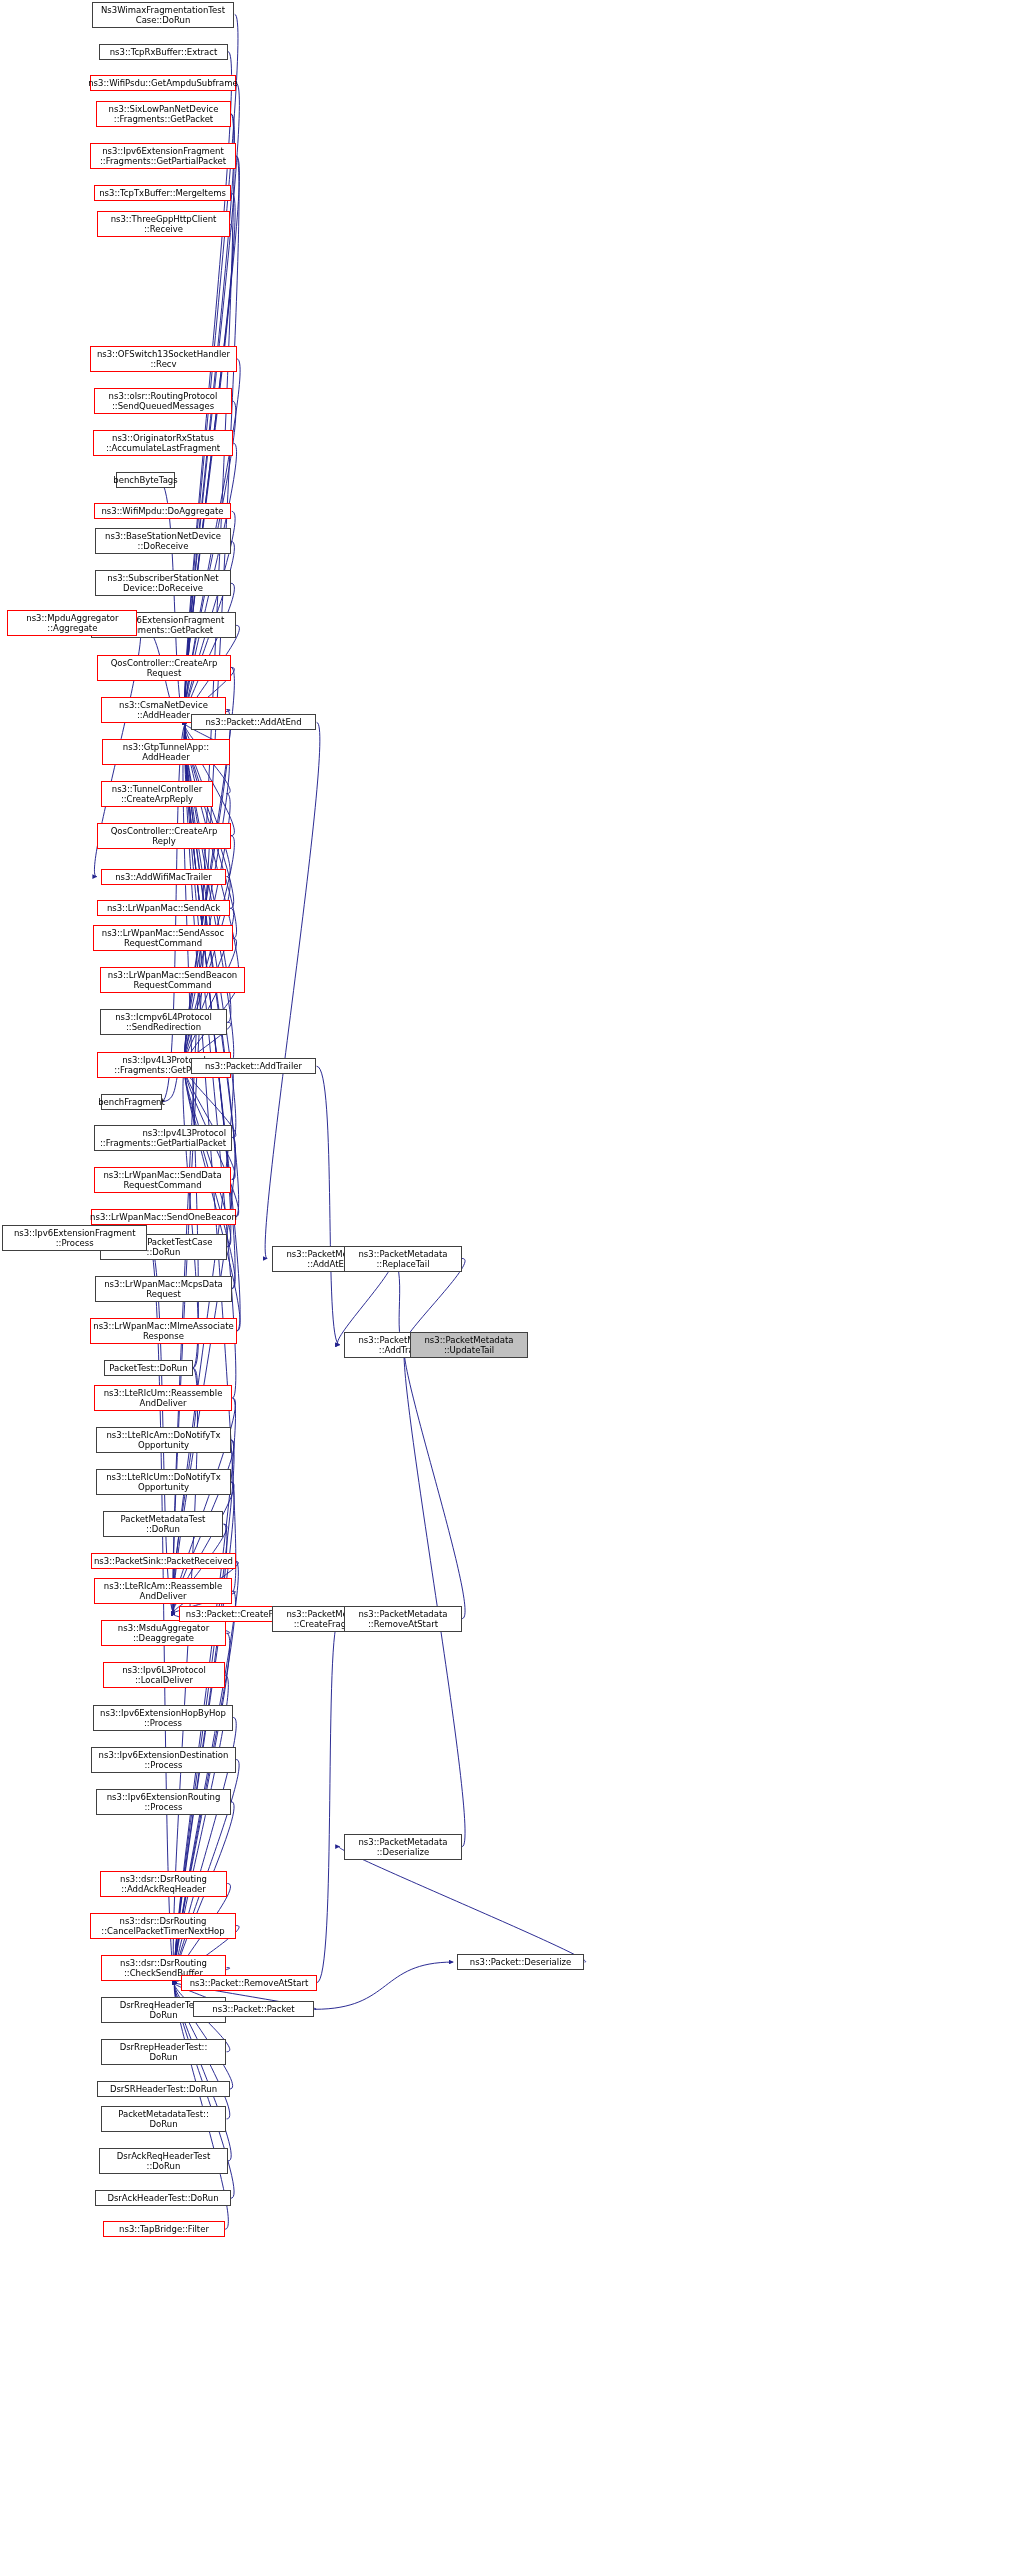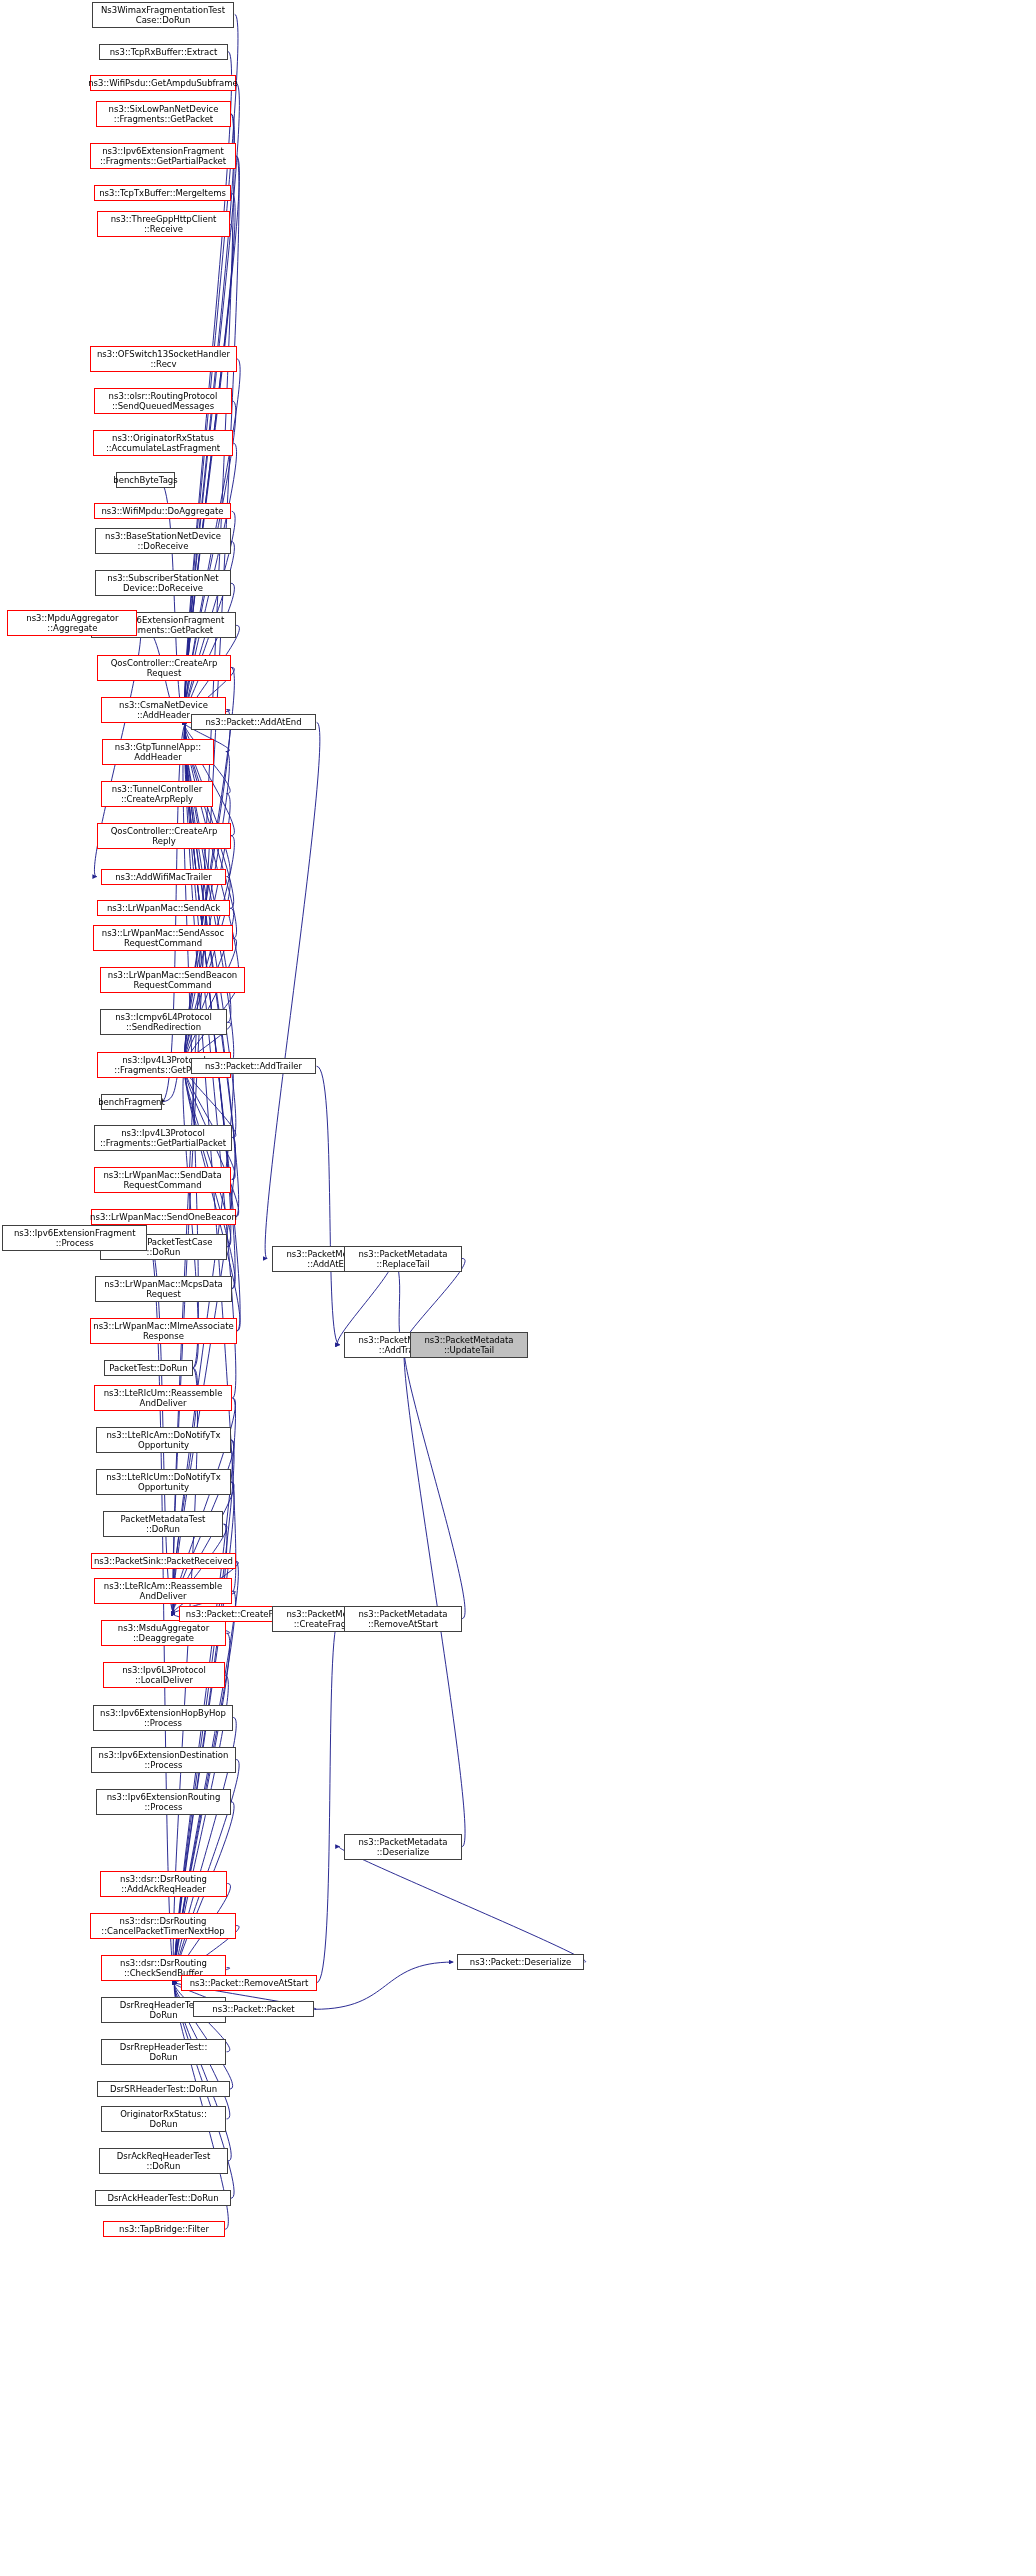--- a/index.html
+++ b/index.html
@@ -157,38 +157,38 @@
       <div class="node" style="left: 95px; top: 528px; width: 136px; height: 26px;">ns3::BaseStationNetDevice
 ::DoReceive</div>
       <div class="node" style="left: 95px; top: 570px; width: 136px; height: 26px;">ns3::SubscriberStationNet
 Device::DoReceive</div>
       <div class="node" style="left: 91px; top: 612px; width: 145px; height: 26px;">ns3::Ipv6ExtensionFragment
 ::Fragments::GetPacket</div>
       <div class="node red" style="left: 97px; top: 655px; width: 134px; height: 26px;">QosController::CreateArp
 Request</div>
       <div class="node red" style="left: 101px; top: 697px; width: 125px; height: 26px;">ns3::CsmaNetDevice
 ::AddHeader</div>
-      <div class="node red" style="left: 102px; top: 739px; width: 112px; height: 26px;">ns3::GtpTunnelApp::
+      <div class="node red" style="left: 102px; top: 739px; width: 128px; height: 26px;">ns3::GtpTunnelApp::
 AddHeader</div>
       <div class="node red" style="left: 101px; top: 781px; width: 112px; height: 26px;">ns3::TunnelController
 ::CreateArpReply</div>
       <div class="node red" style="left: 97px; top: 823px; width: 134px; height: 26px;">QosController::CreateArp
 Reply</div>
       <div class="node red" style="left: 101px; top: 869px; width: 125px; height: 16px;">ns3::AddWifiMacTrailer</div>
       <div class="node red" style="left: 97px; top: 900px; width: 133px; height: 16px;">ns3::LrWpanMac::SendAck</div>
       <div class="node red" style="left: 93px; top: 925px; width: 140px; height: 26px;">ns3::LrWpanMac::SendAssoc
 RequestCommand</div>
       <div class="node red" style="left: 100px; top: 967px; width: 145px; height: 26px;">ns3::LrWpanMac::SendBeacon
 RequestCommand</div>
       <div class="node" style="left: 100px; top: 1009px; width: 127px; height: 26px;">ns3::Icmpv6L4Protocol
 ::SendRedirection</div>
       <div class="node red" style="left: 97px; top: 1052px; width: 134px; height: 26px;">ns3::Ipv4L3Protocol
 ::Fragments::GetPacket</div>
       <div class="node" style="left: 101px; top: 1094px; width: 61px; height: 16px;">benchFragment</div>
-      <div class="node" style="left: 94px; top: 1125px; width: 138px; height: 26px;">ns3::Ipv4L3Protocol
+      <div class="node" style="left: 94px; top: 1125px; width: 138px; height: 26px; text-align: right;">ns3::Ipv4L3Protocol
 ::Fragments::GetPartialPacket</div>
       <div class="node red" style="left: 94px; top: 1167px; width: 137px; height: 26px;">ns3::LrWpanMac::SendData
 RequestCommand</div>
       <div class="node red" style="left: 91px; top: 1209px; width: 145px; height: 16px;">ns3::LrWpanMac::SendOneBeacon</div>
       <div class="node" style="left: 100px; top: 1234px; width: 127px; height: 26px;">LrWpanPacketTestCase
 ::DoRun</div>
       <div class="node" style="left: 95px; top: 1276px; width: 137px; height: 26px;">ns3::LrWpanMac::McpsData
 Request</div>
       <div class="node red" style="left: 90px; top: 1318px; width: 147px; height: 26px;">ns3::LrWpanMac::MlmeAssociate
 Response</div>
@@ -218,21 +218,21 @@
 ::AddAckReqHeader</div>
       <div class="node red" style="left: 90px; top: 1913px; width: 146px; height: 26px;">ns3::dsr::DsrRouting
 ::CancelPacketTimerNextHop</div>
       <div class="node red" style="left: 101px; top: 1955px; width: 125px; height: 26px;">ns3::dsr::DsrRouting
 ::CheckSendBuffer</div>
       <div class="node" style="left: 101px; top: 1997px; width: 125px; height: 26px;">DsrRreqHeaderTest::
 DoRun</div>
       <div class="node" style="left: 101px; top: 2039px; width: 125px; height: 26px;">DsrRrepHeaderTest::
 DoRun</div>
       <div class="node" style="left: 97px; top: 2081px; width: 133px; height: 16px;">DsrSRHeaderTest::DoRun</div>
-      <div class="node" style="left: 101px; top: 2106px; width: 125px; height: 26px;">OriginatorRxStatus::
+      <div class="node" style="left: 101px; top: 2106px; width: 125px; height: 26px;">PacketMetadataTest::
 DoRun</div>
       <div class="node" style="left: 99px; top: 2148px; width: 129px; height: 26px;">DsrAckReqHeaderTest
 ::DoRun</div>
       <div class="node" style="left: 95px; top: 2190px; width: 136px; height: 16px;">DsrAckHeaderTest::DoRun</div>
       <div class="node red" style="left: 103px; top: 2221px; width: 122px; height: 16px;">ns3::TapBridge::Filter</div>
       <div class="node red" style="left: 7.4px; top: 610px; width: 130px; height: 26px;">ns3::MpduAggregator
 ::Aggregate</div>
       <div class="node" style="left: 2.2px; top: 1225px; width: 145px; height: 26px;">ns3::Ipv6ExtensionFragment
 ::Process</div>
       <div class="node" style="left: 191px; top: 714px; width: 125px; height: 16px;">ns3::Packet::AddAtEnd</div>

